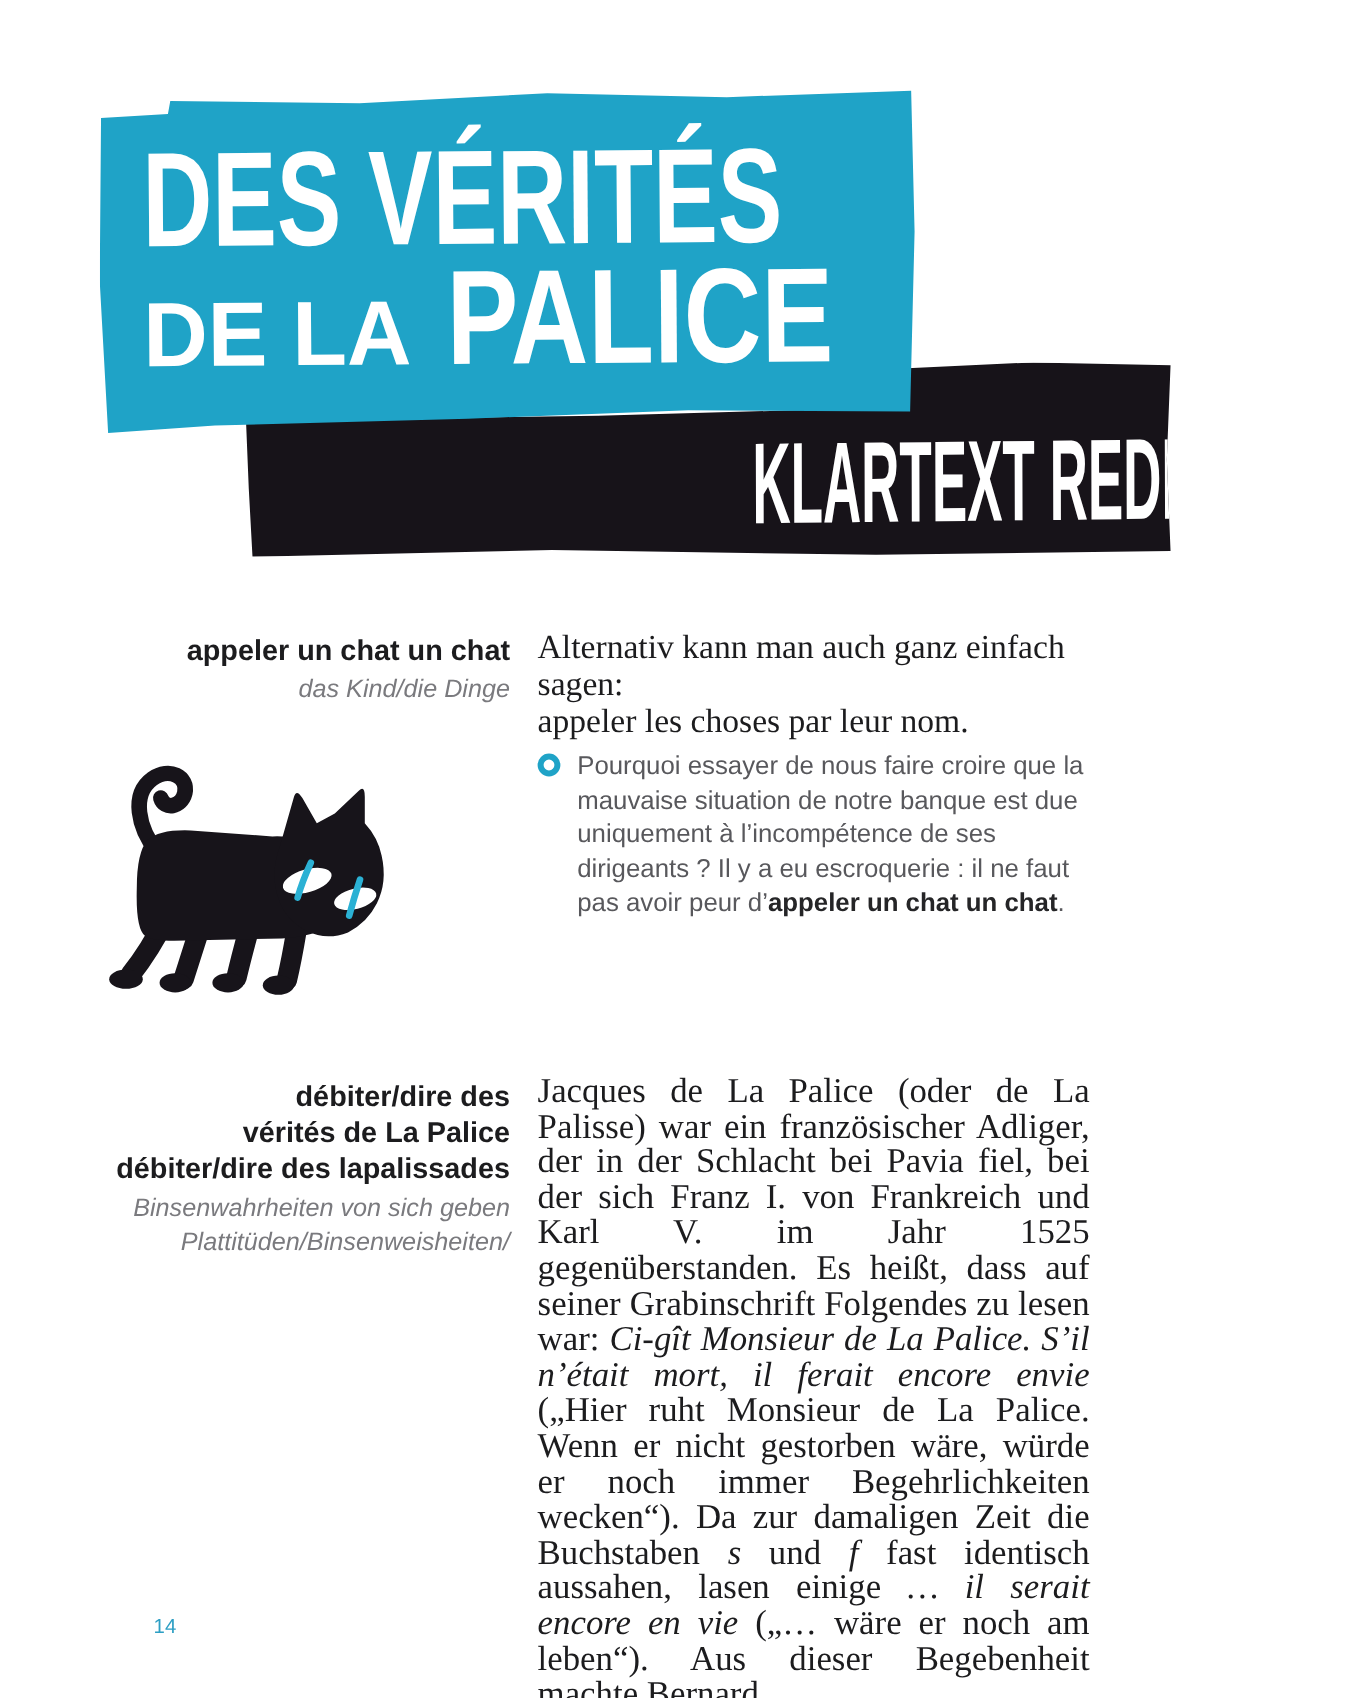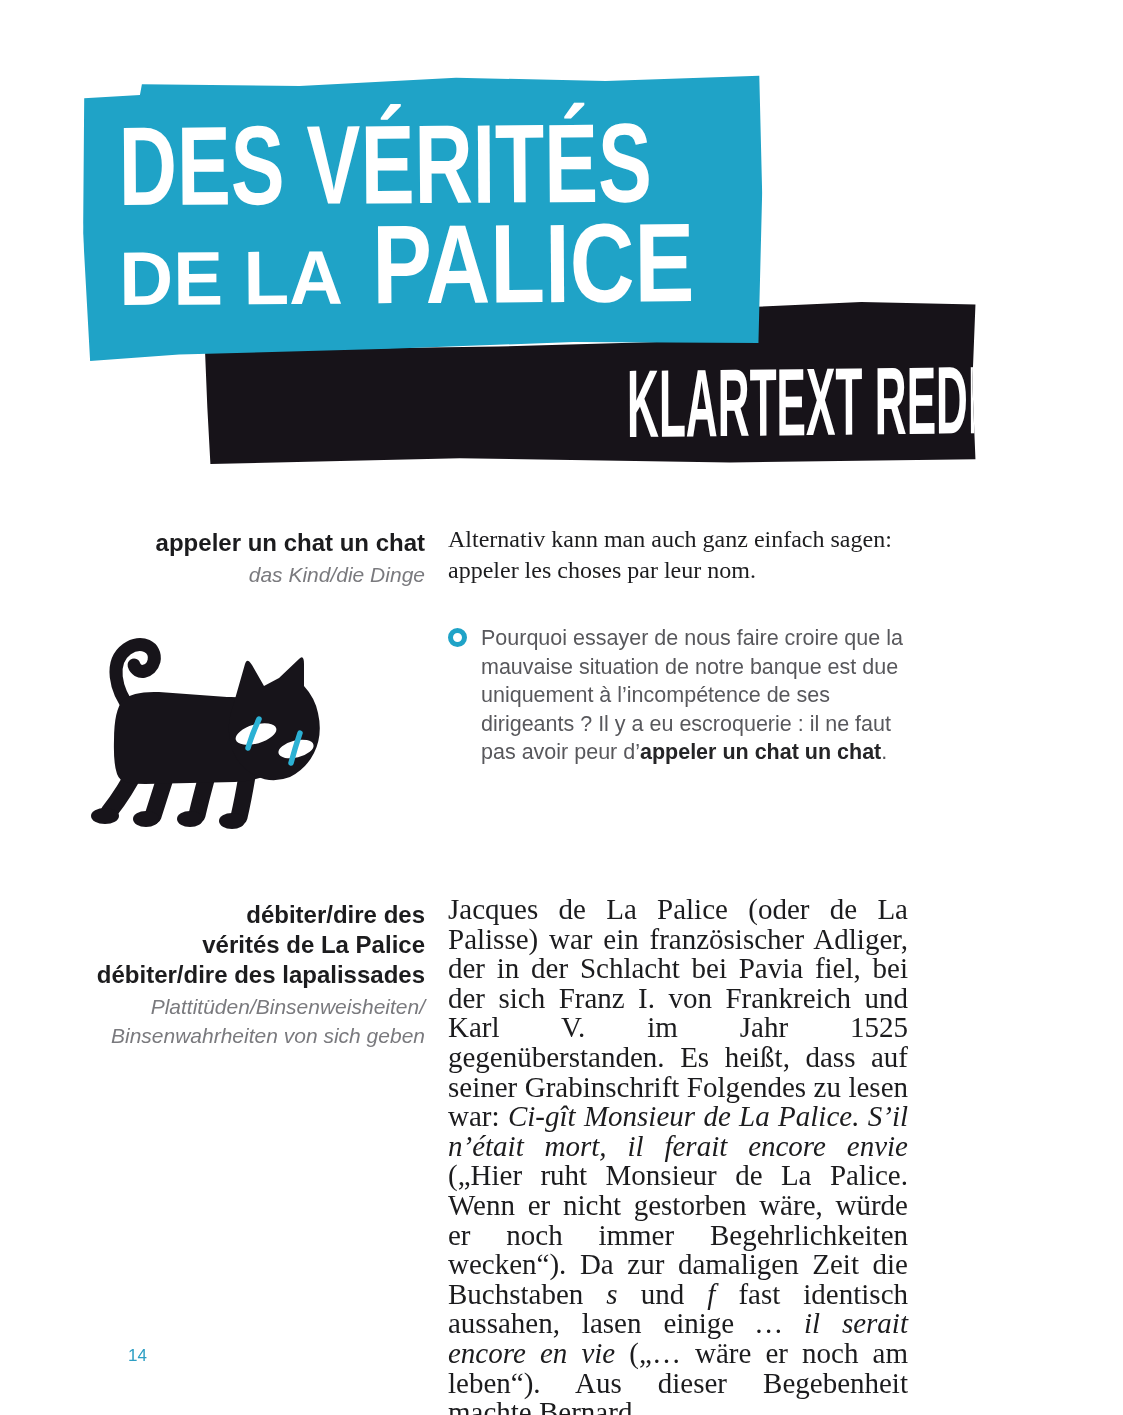--- a/index.html
+++ b/index.html
@@ -66,21 +66,21 @@
     color:var(--italic-gray,#7a7a7e);font-style:italic;font-size:21px;line-height:29px;
   }
   .entry .trans-block{margin-top:2px;}
 
   .cat-box{position:absolute;left:75px;top:612px;width:316px;height:258px;}
 
   
   .intro{
     position:absolute;left:448px;top:524px;width:470px;
     font-family:"Liberation Serif",serif;color:var(--text-dark,#1c1c1e);
-    font-size:24px;line-height:31px;
+    font-size:28px;line-height:31px;
   }
   .intro .it{}
 
   .bullets{position:absolute;left:448px;top:624px;width:462px;}
   .bullet{display:flex;align-items:flex-start;margin-bottom:24px;}
   .ring{
     flex:0 0 auto;width:19px;height:19px;border-radius:50%;
     border:5px solid var(--accent-blue,#1fa3c7);background:#fff;
     margin-top:4px;margin-right:14px;
   }
@@ -155,22 +155,22 @@
       <path d="M184,107 Q177,122 173,136" fill="none" stroke="#2bb1d4" stroke-width="5.5" stroke-linecap="round"></path>
       <path d="M225,121 Q220,136 216,151" fill="none" stroke="#2bb1d4" stroke-width="5.5" stroke-linecap="round"></path>
     </svg>
   </div>
 
   <div class="entry entry-2">
     <div class="term-line">débiter/dire des</div>
     <div class="term-line">vérités de La Palice</div>
     <div class="term-line">débiter/dire des lapalissades</div>
     <div class="trans-block">
+      <div class="trans-line">Binsenwahrheiten von sich geben</div>
       <div class="trans-line">Plattitüden/Binsenweisheiten/</div>
-      <div class="trans-line">Binsenwahrheiten von sich geben</div>
     </div>
   </div>
 
   <div class="intro">
     <div>Alternativ kann man auch ganz einfach sagen:</div>
     <div class="it">appeler les choses par leur nom.</div>
   </div>
 
   <div class="bullets">
     <div class="bullet">

